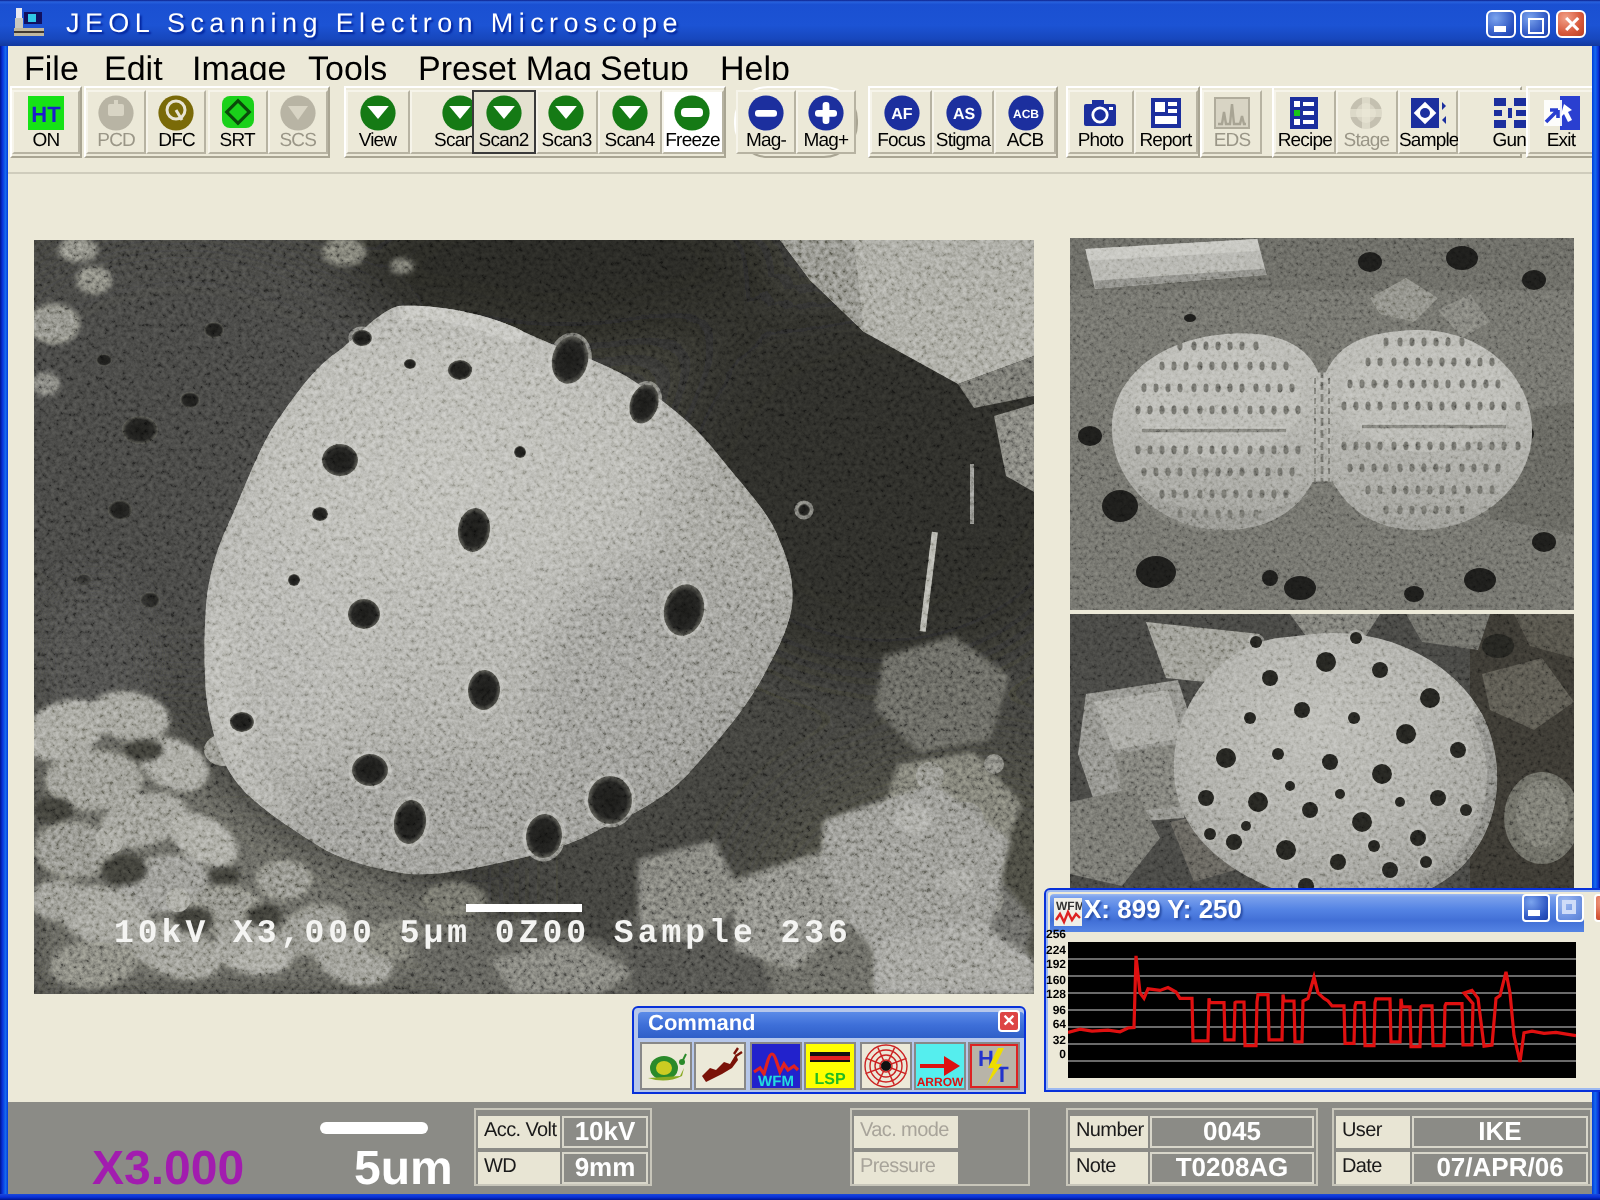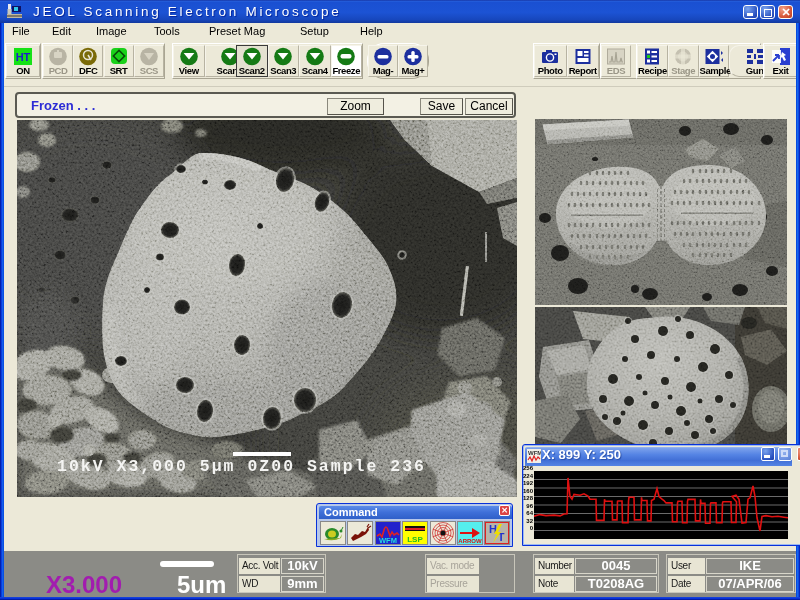--- a/index.html
+++ b/index.html
@@ -15,28 +15,28 @@
 #titlebar .ticon { position:absolute; left:7px; top:4px; width:16px; height:15px; }
 #titlebar .ttext { position:absolute; left:33px; top:4px; color:#fff; font-size:13.5px; font-weight:normal; letter-spacing:2.7px; text-shadow:1px 1px 1px #00229a; }
 .capbtn { position:absolute; top:5px; width:15px; height:14px; border-radius:3px; border:1px solid #fff; color:#fff; z-index:53; }
 #btnmin { left:743px; background:radial-gradient(circle at 30% 25%,#7ba4ee,#2b53c1 70%,#1c3fa8); }
 #btnmax { left:760px; background:radial-gradient(circle at 30% 25%,#7ba4ee,#2b53c1 70%,#1c3fa8); }
 #btnclose { left:778px; background:radial-gradient(circle at 30% 25%,#f2a188,#d6583a 60%,#b83f22); }
 #btnmin:after { content:""; position:absolute; left:3px; bottom:2px; width:6px; height:3px; background:#fff; }
 #btnmax:after { content:""; position:absolute; left:3px; top:3px; width:6px; height:6px; border:1.5px solid #fff; }
 #btnclose:after { content:"\2715"; position:absolute; left:2.5px; top:0px; font-size:11px; font-weight:bold; }
 
-#menubar { position:absolute; left:4px; top:23px; width:792px; height:17px; background:#ECE9D8; font-size:11px; color:#000; z-index:40;}
+#menubar { position:absolute; left:4px; top:23px; width:792px; height:17px; background:#ECE9D8; font-size:17px; color:#000; z-index:40;}
 #menubar span { position:absolute; top:2px; }
 
 #toolbar { position:absolute; left:4px; top:40px; width:792px; height:47px; background:#ECE9D8; border-bottom:1px solid #cfccbc; z-index:40;}
 .tgroup { position:absolute; top:3px; height:36px; border:1px solid; border-color:#fff #a9a593 #a9a593 #fff; background:#ECE9D8; }
 .tbtn { position:absolute; top:1px; height:32px; border:1px solid; border-color:#f6f4ea #b7b3a2 #b7b3a2 #f6f4ea; background:#ECE9D8; text-align:center; font-size:10px; color:#000; white-space:nowrap; overflow:visible; }
 .tbtn .ic { display:block; margin:1px auto 0; width:20px; height:19px; }
-.tbtn .lb { display:block; margin-top:-1px; line-height:11px; letter-spacing:-0.4px; font-size:9.5px;font-weight:bold; }
+.tbtn .lb { display:block; margin-top:-1px; line-height:11px; letter-spacing:-0.4px; font-size:9.5px; }
 .tbtn.dis { color:#9a9687; }
 .tbtn.pressed { border:1px solid #3a3a3a; background:#e4e1d0; }
 .tbtn.white { background:#fff; }
 
 #frozenbar { position:absolute; left:15px; top:92px; width:501px; height:26px; background:#f3f1e4; border:2px solid #5a5a52; border-radius:4px; z-index:30; }
 #frozenbar .ft { position:absolute; left:14px; top:4px; color:#2b2bd5; font-weight:bold; font-size:13px; }
 .fbtn { position:absolute; top:4px; height:17px; background:#efedde; border:1px solid #8a887c; border-right-color:#55534a; border-bottom-color:#55534a; font-size:12px; text-align:center; color:#000; line-height:15px; }
 
 #mainimg { position:absolute; left:17px; top:120px; width:500px; height:377px; z-index:20; }
 #rimg1 { position:absolute; left:535px; top:119px; width:252px; height:186px; z-index:20; }
@@ -192,20 +192,43 @@
         </div>
         <div class="tbtn" style="left:30.0px;width:30.0px;">
           <svg class="ic" viewBox="0 0 20 19">
             <circle cx="10" cy="9.5" r="8.8" fill="#1c2f9e"></circle>
             <rect x="4.5" y="8" width="11" height="3.4" rx="1.5" fill="#fff"></rect>
             <rect x="8.3" y="4" width="3.4" height="11" rx="1.5" fill="#fff"></rect>
           </svg>
           <span class="lb">Mag+</span>
         </div>
       </div>
+      <div class="tgroup" style="left:430px;width:95px;">
+        <div class="tbtn" style="left:0.0px;width:31.0px;">
+          <svg class="ic" viewBox="0 0 20 19">
+            <circle cx="10" cy="9.5" r="8.8" fill="#1c2f9e"></circle>
+            <text x="10" y="12.5" font-size="8" font-weight="bold" fill="#fff" text-anchor="middle" font-family="Liberation Sans">AF</text>
+          </svg>
+          <span class="lb">Focus</span>
+        </div>
+        <div class="tbtn" style="left:31.0px;width:31.0px;">
+          <svg class="ic" viewBox="0 0 20 19">
+            <circle cx="10" cy="9.5" r="8.8" fill="#1c2f9e"></circle>
+            <text x="10" y="12.5" font-size="8" font-weight="bold" fill="#fff" text-anchor="middle" font-family="Liberation Sans">AS</text>
+          </svg>
+          <span class="lb">Stigma</span>
+        </div>
+        <div class="tbtn" style="left:62.0px;width:31.0px;">
+          <svg class="ic" viewBox="0 0 20 19">
+            <circle cx="10" cy="9.5" r="8.8" fill="#1c2f9e"></circle>
+            <text x="10" y="12" font-size="6" font-weight="bold" fill="#fff" text-anchor="middle" font-family="Liberation Sans">ACB</text>
+          </svg>
+          <span class="lb">ACB</span>
+        </div>
+      </div>
       <div class="tgroup" style="left:529px;width:67px;">
         <div class="tbtn" style="left:0.0px;width:32.5px;">
           <svg class="ic" viewBox="0 0 20 19">
             <rect x="2" y="5" width="16" height="11" rx="1" fill="#1c2f9e"></rect>
             <rect x="6" y="3" width="6" height="3" fill="#1c2f9e"></rect>
             <circle cx="10" cy="10.5" r="3.6" fill="none" stroke="#fff" stroke-width="1.4"></circle>
             <rect x="14.5" y="6.5" width="2" height="1.5" fill="#fff"></rect>
           </svg>
           <span class="lb">Photo</span>
         </div>
@@ -254,21 +277,21 @@
         <div class="tbtn" style="left:61.5px;width:30.8px;">
           <svg class="ic" viewBox="0 0 20 19">
             <rect x="1.5" y="2" width="14" height="15" fill="#1c2f9e"></rect>
             <rect x="4.5" y="5.5" width="8" height="8" fill="#fff" transform="rotate(45 8.5 9.5)"></rect>
             <circle cx="8.5" cy="9.5" r="2.5" fill="#1c2f9e"></circle>
             <path d="M 17 4 l 2 2 l -2 2 z" fill="#1c2f9e"></path>
             <path d="M 19 11 l -2 2 l 2 2 z" fill="#1c2f9e"></path>
           </svg>
           <span class="lb">Sample</span>
         </div>
-        <div class="tbtn" style="left:92.2px;width:51px;border-radius:10px;">
+        <div class="tbtn" style="left:92.2px;width:51px;">
           <svg class="ic" viewBox="0 0 20 19">
             <rect x="2" y="2" width="6" height="4" fill="#1c2f9e"></rect>
             <rect x="12" y="2" width="6" height="4" fill="#1c2f9e"></rect>
             <rect x="2" y="8" width="4" height="3" fill="#1c2f9e"></rect>
             <rect x="9" y="7" width="2" height="5" fill="#1c2f9e"></rect>
             <rect x="13" y="8" width="5" height="3" fill="#1c2f9e"></rect>
             <rect x="2" y="13" width="6" height="4" fill="#1c2f9e"></rect>
             <rect x="12" y="13" width="6" height="4" fill="#1c2f9e"></rect>
           </svg>
           <span class="lb">Gun</span>
@@ -279,26 +302,20 @@
           <svg class="ic" viewBox="0 0 20 19">
             <rect x="9" y="1" width="10" height="17" fill="#2a3fd0"></rect>
             <rect x="1" y="3" width="9" height="13" fill="#fff" opacity="0.9"></rect>
             <path d="M 2 14 L 8 8 M 8 8 L 8 12 M 8 8 L 4 8" stroke="#2a3fd0" stroke-width="1.8" fill="none"></path>
             <path d="M 11 5 l 4 3 l -2 1 l 2 4 l -2 1 l -2 -4 l -2 2 z" fill="#fff"></path>
           </svg>
           <span class="lb">Exit</span>
         </div>
       </div>
     </div>
-  <div id="frozenbar">
-    <div class="ft">Frozen . . .</div>
-    <div class="fbtn" style="left:310px;width:57px;">Zoom</div>
-    <div class="fbtn" style="left:403px;width:43px;">Save</div>
-    <div class="fbtn" style="left:448px;width:48px;">Cancel</div>
-  </div>
   <div id="mainimg"><svg width="500" height="377" viewBox="0 0 500 377">
         <defs>
           <filter id="mn" x="0" y="0" width="100%" height="100%">
             <feTurbulence type="fractalNoise" baseFrequency="0.45" numOctaves="4" seed="7" result="t"></feTurbulence>
             <feColorMatrix in="t" type="matrix" values="1.6 0 0 0 -0.35  1.6 0 0 0 -0.35  1.6 0 0 0 -0.35  0 0 0 0 1"></feColorMatrix>
           </filter>
           <filter id="b1" x="-30%" y="-30%" width="160%" height="160%">
             <feGaussianBlur stdDeviation="1.3"></feGaussianBlur>
           </filter>
           <filter id="b8" x="-40%" y="-40%" width="180%" height="180%">

